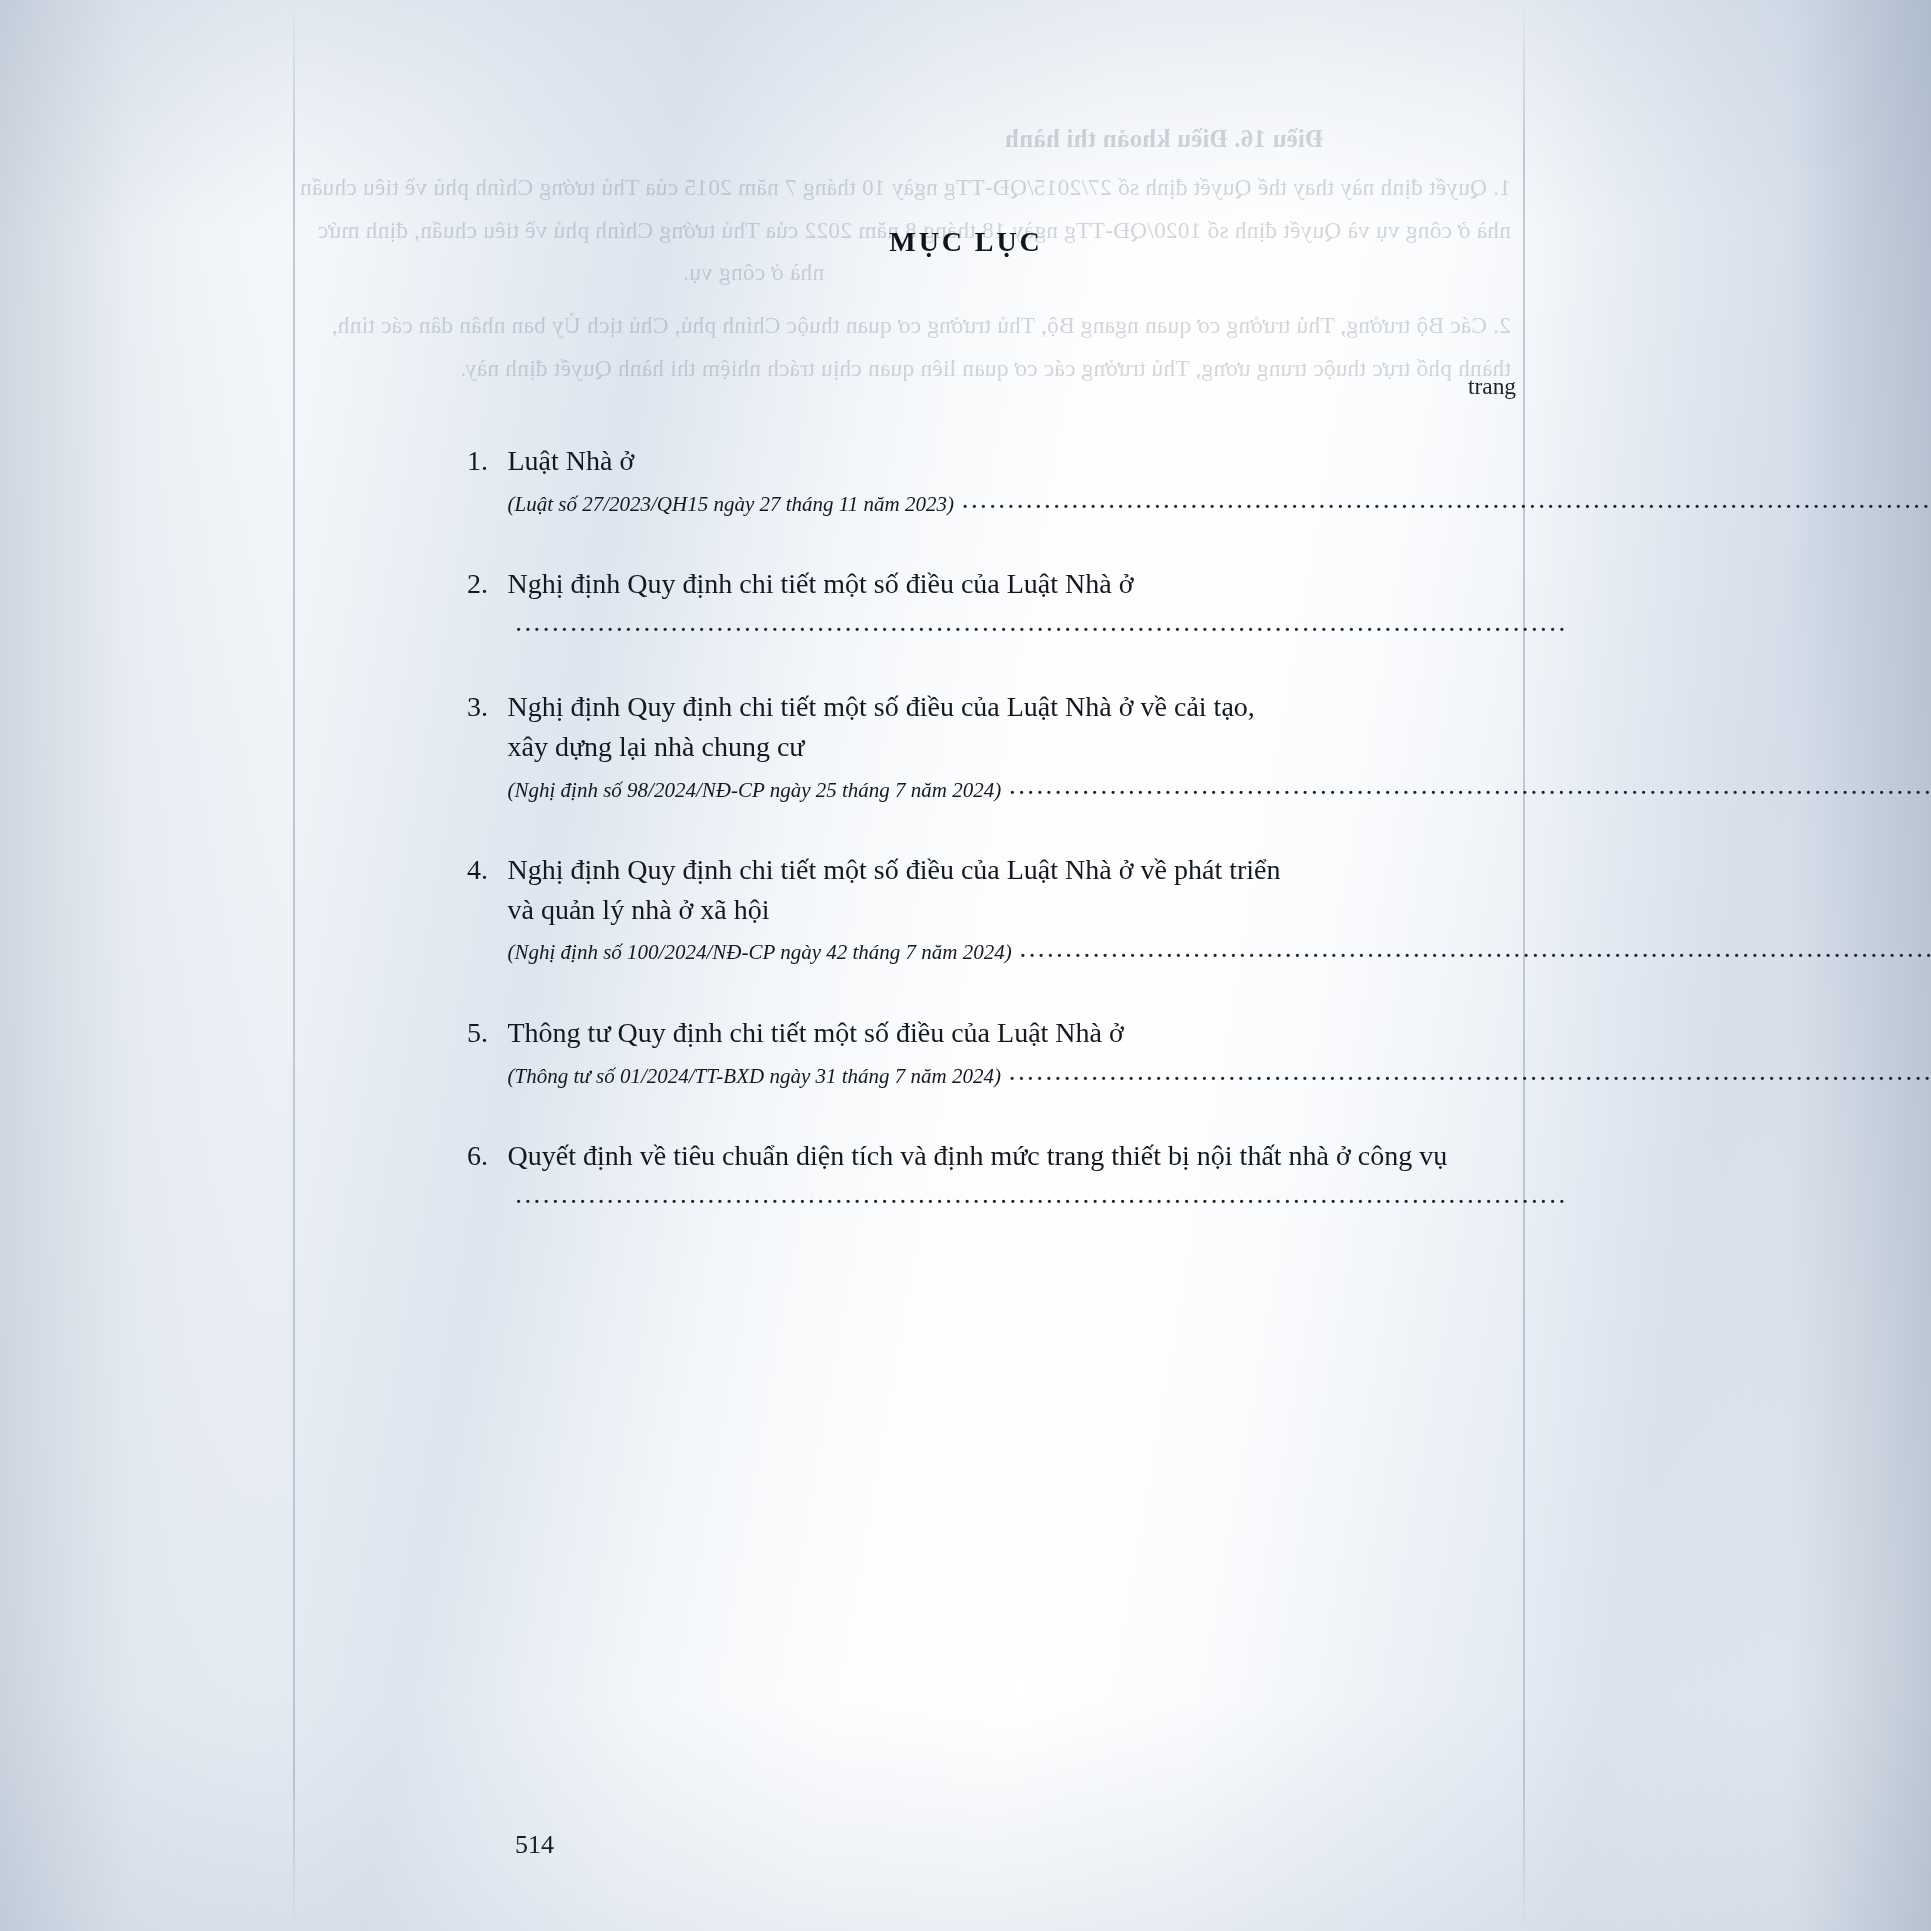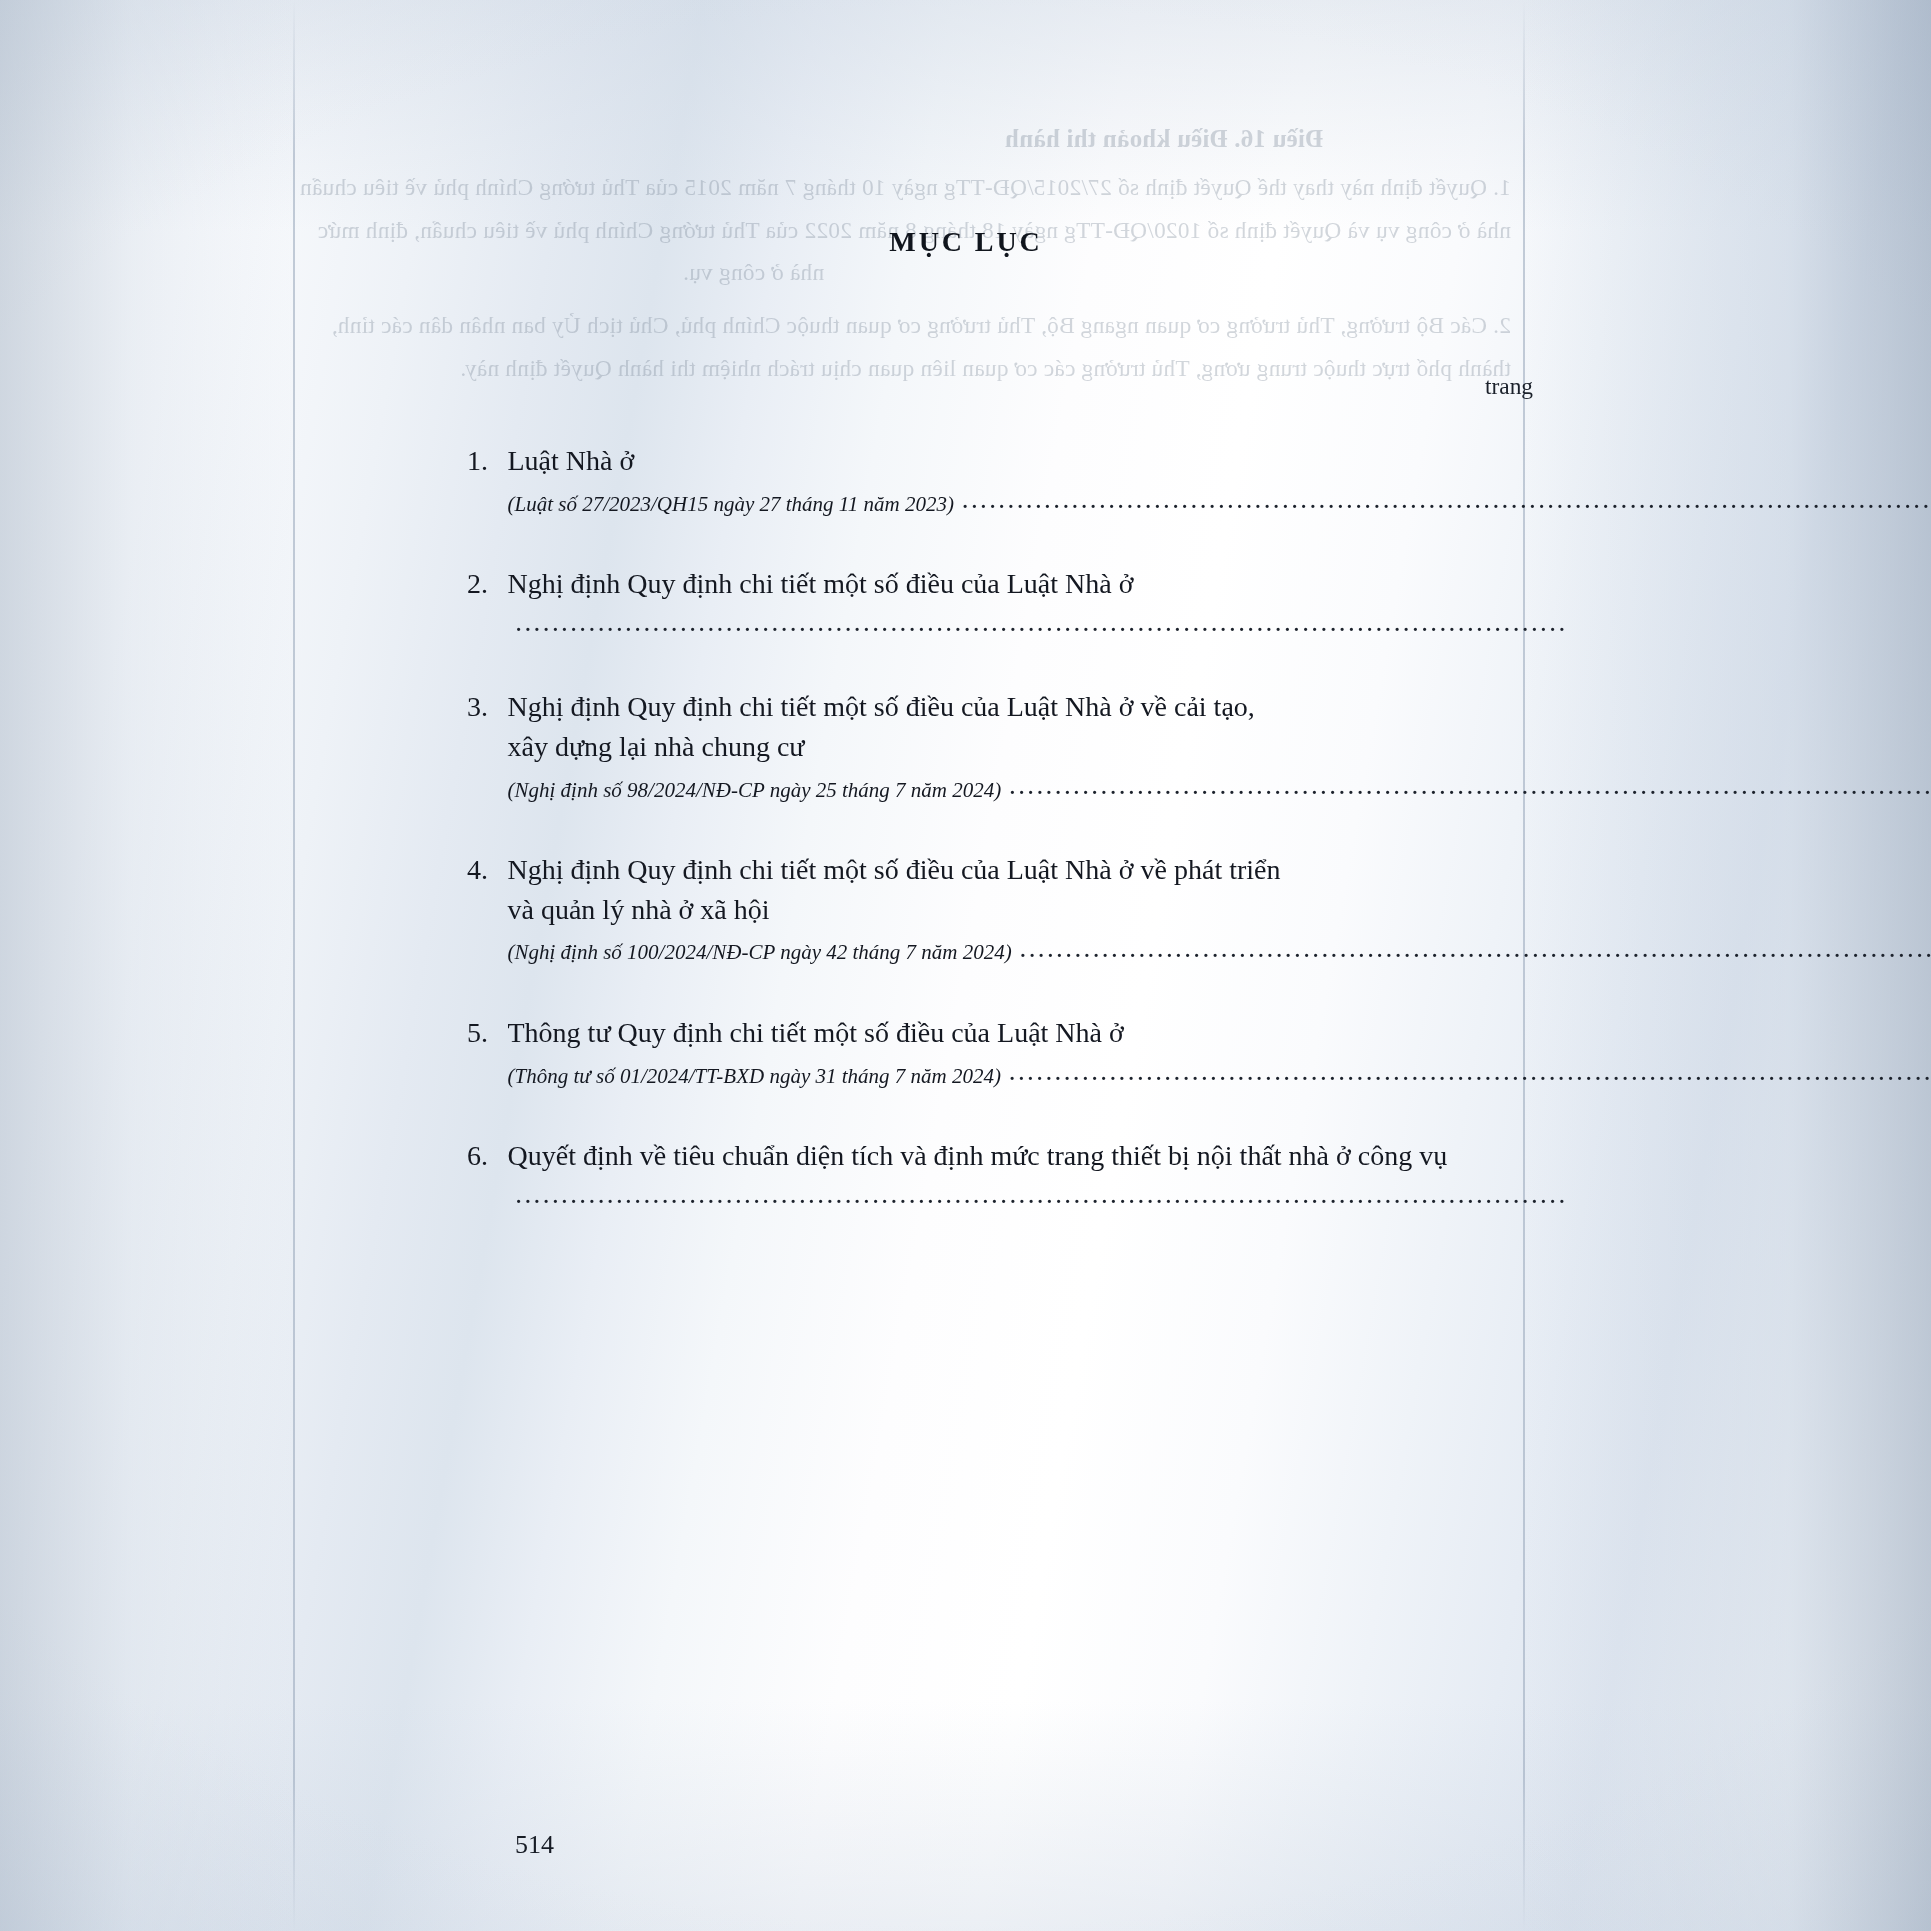--- a/index.html
+++ b/index.html
@@ -106,21 +106,20 @@
     letter-spacing: 2.9px;
     color: #10151d;
   }
 
   .page-col-label {
     position: absolute;
     top: 373px;
     left: 1468px;
     font-size: 23.4px;
     color: #1b212b;
-    margin-left: 17px;
   }
 
   .toc {
     position: absolute;
     top: 441px;
     left: 441px;
     width: 1102px;
   }
 
   .toc-entry {

